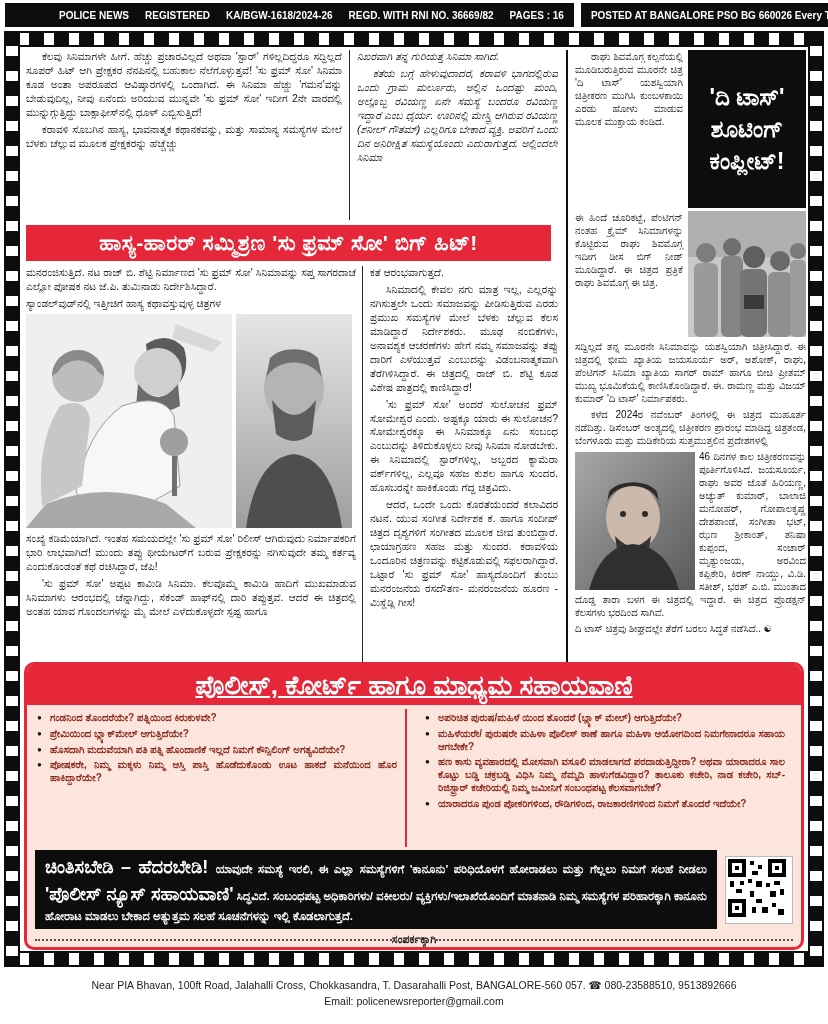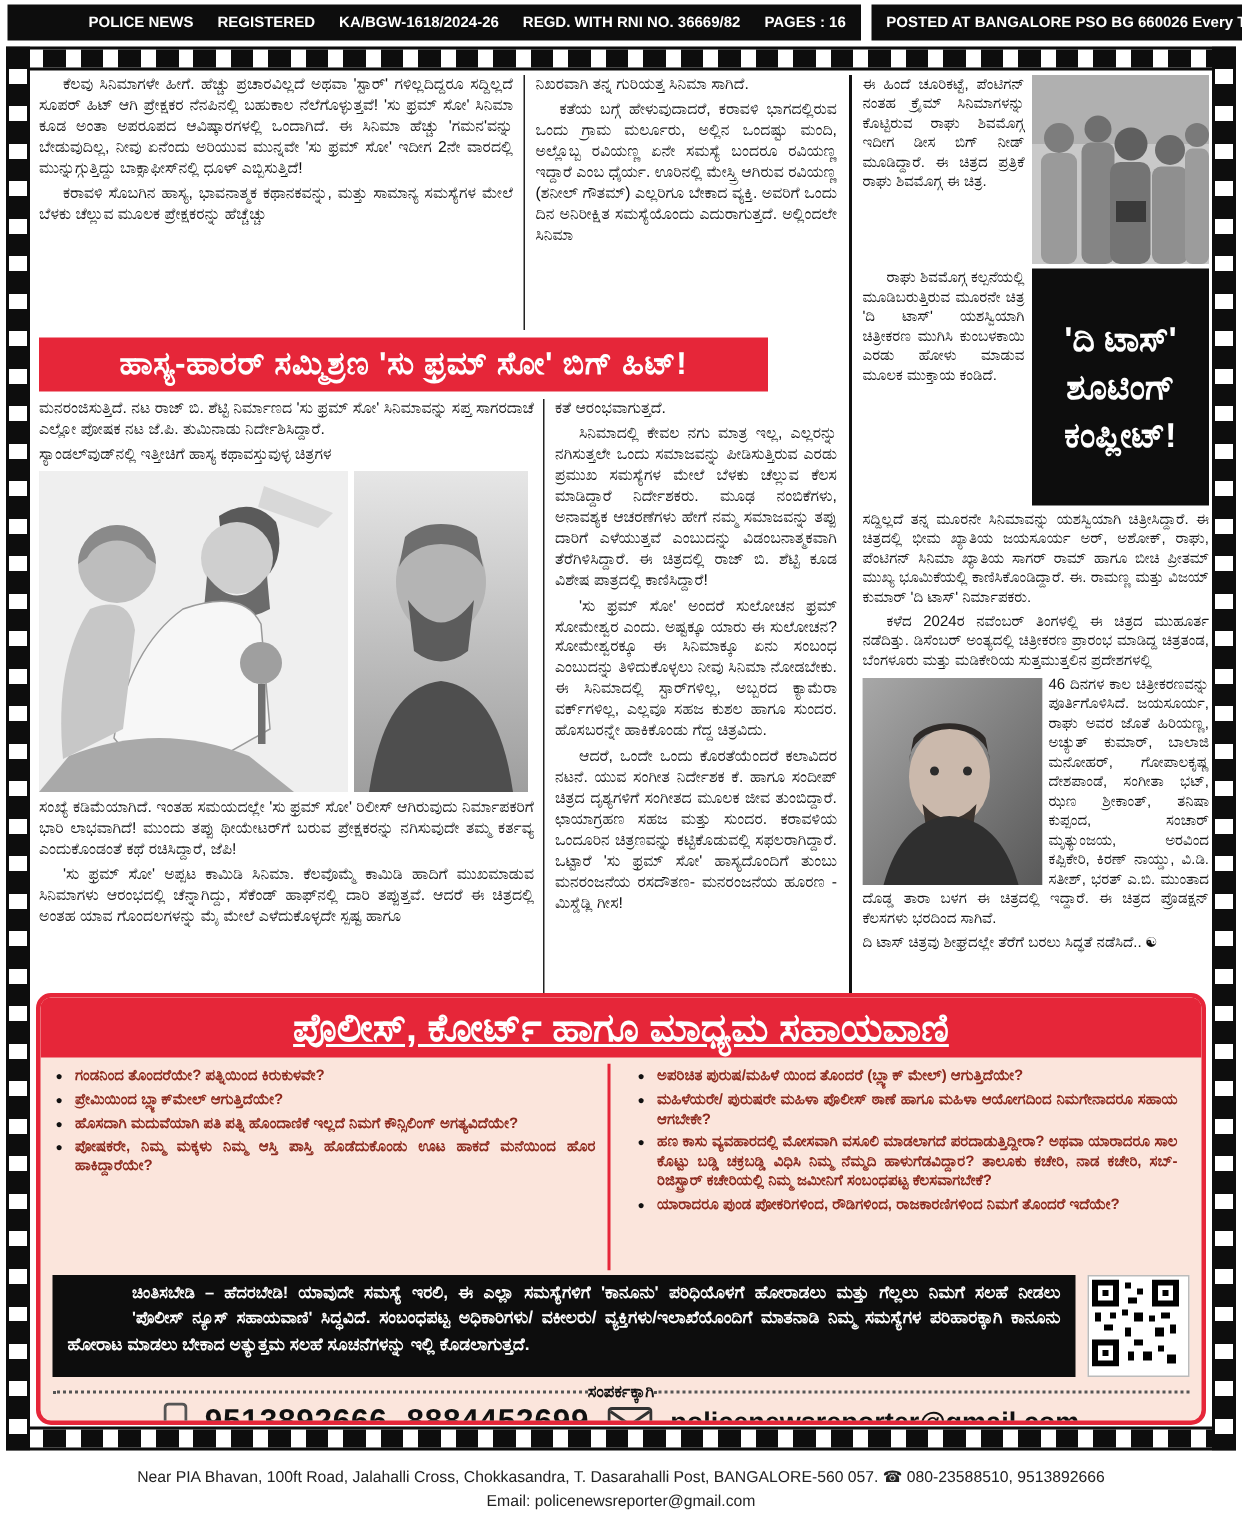--- a/index.html
+++ b/index.html
@@ -20,22 +20,22 @@
            background-image:repeating-linear-gradient(180deg,#0d0d0d 0 15px,transparent 15px 25px);
            border-left:2px solid #0d0d0d;border-right:2px solid #0d0d0d;}
   .strip.left{left:4px;}
   .strip.right{right:4px;}
   
   .main-article{position:absolute;top:50px;left:26px;width:532px;height:612px;overflow:hidden;}
   p.body{font-size:10.5px;line-height:1.33;text-align:justify;margin:0 0 3px;}
   p.body.ind{text-indent:16px;}
   .main-top{display:flex;height:170px;overflow:hidden;}
   .col-a{width:316px;padding-right:7px;border-right:1px solid #222;}
-  .col-b{flex:1;padding-left:7px;}
-  .banner-red{margin-top:5px;width:486px;height:36px;background:#e62639;color:#fff;
+  .col-b{flex:1;padding-left:7px;font-style:italic;}
+  .banner-red{margin-top:5px;width:525px;height:36px;background:#e62639;color:#fff;
               display:flex;align-items:center;justify-content:center;
               font-size:21px;font-weight:bold;letter-spacing:.5px;white-space:nowrap;overflow:hidden;}
   .main-body{display:flex;margin-top:5px;height:398px;overflow:hidden;}
   .mb-left{width:330px;padding-right:6px;border-right:1px solid #222;}
   .mb-right{flex:1;padding-left:7px;}
   .image-row{display:flex;gap:4px;margin:3px 0 4px;}
   .ph{background:#dcdcdc;overflow:hidden;}
   .illus{width:206px;height:214px;}
   .portrait1{width:116px;height:214px;}
   
@@ -58,21 +58,21 @@
   .hl-cols{display:flex;height:138px;overflow:hidden;gap:16px;}
   .hl-col{flex:1;padding:0 8px 0 2px;}
   .hl-col.l{border-right:2px solid #e62639;}
   ul.hl{margin:0;padding:0;list-style:none;}
   li.hl-item{font-size:10px;font-weight:bold;color:#8d2a1e;margin:3px 0;line-height:1.28;
              position:relative;padding-left:13px;text-align:justify;}
   li.hl-item::before{content:"●";position:absolute;left:0;top:1px;font-size:8px;color:#111;}
   .hl-notice-row{display:flex;gap:8px;align-items:stretch;margin-top:3px;}
   .notice{flex:1;background:#0d0d0d;color:#fff;font-size:11.5px;font-weight:bold;
           padding:4px 10px;line-height:1.5;text-align:justify;}
-  .notice .big{font-size:11px;margin-left:43px;}
+  .notice .big{font-size:18px;}
   .qr-wrap{width:62px;height:62px;background:#fff;padding:2px;align-self:center;border:1px solid #bbb;}
   .contact-sep{display:flex;align-items:center;gap:0;margin-top:4px;font-weight:bold;font-size:11px;color:#111;}
   .contact-sep .dots{flex:1;border-top:2px dotted #555;height:0;}
   .contact-row{display:flex;align-items:center;justify-content:center;gap:12px;margin-top:1px;}
   .phones{font-size:21px;font-weight:bold;letter-spacing:.5px;}
   .email{font-size:18px;font-weight:bold;}
   .icon{display:inline-flex;align-items:center;}
   
   .footer{position:absolute;top:977px;left:20px;right:20px;text-align:center;
           font-size:10.5px;line-height:1.55;color:#222;}
@@ -159,48 +159,48 @@
       <p class="body ind">ಸಿನಿಮಾದಲ್ಲಿ ಕೇವಲ ನಗು ಮಾತ್ರ ಇಲ್ಲ, ಎಲ್ಲರನ್ನು ನಗಿಸುತ್ತಲೇ ಒಂದು ಸಮಾಜವನ್ನು ಪೀಡಿಸುತ್ತಿರುವ ಎರಡು ಪ್ರಮುಖ ಸಮಸ್ಯೆಗಳ ಮೇಲೆ ಬೆಳಕು ಚೆಲ್ಲುವ ಕೆಲಸ ಮಾಡಿದ್ದಾರೆ ನಿರ್ದೇಶಕರು. ಮೂಢ ನಂಬಿಕೆಗಳು, ಅನಾವಶ್ಯಕ ಆಚರಣೆಗಳು ಹೇಗೆ ನಮ್ಮ ಸಮಾಜವನ್ನು ತಪ್ಪು ದಾರಿಗೆ ಎಳೆಯುತ್ತವೆ ಎಂಬುದನ್ನು ವಿಡಂಬನಾತ್ಮಕವಾಗಿ ತೆರೆಗಿಳಿಸಿದ್ದಾರೆ. ಈ ಚಿತ್ರದಲ್ಲಿ ರಾಜ್ ಬಿ. ಶೆಟ್ಟಿ ಕೂಡ ವಿಶೇಷ ಪಾತ್ರದಲ್ಲಿ ಕಾಣಿಸಿದ್ದಾರೆ!</p>
       <p class="body ind">'ಸು ಫ್ರಮ್ ಸೋ' ಅಂದರೆ ಸುಲೋಚನ ಫ್ರಮ್ ಸೋಮೇಶ್ವರ ಎಂದು. ಅಷ್ಟಕ್ಕೂ ಯಾರು ಈ ಸುಲೋಚನ? ಸೋಮೇಶ್ವರಕ್ಕೂ ಈ ಸಿನಿಮಾಕ್ಕೂ ಏನು ಸಂಬಂಧ ಎಂಬುದನ್ನು ತಿಳಿದುಕೊಳ್ಳಲು ನೀವು ಸಿನಿಮಾ ನೋಡಬೇಕು. ಈ ಸಿನಿಮಾದಲ್ಲಿ ಸ್ಟಾರ್‌ಗಳಿಲ್ಲ, ಅಬ್ಬರದ ಕ್ಯಾಮೆರಾ ವರ್ಕ್‌ಗಳಿಲ್ಲ, ಎಲ್ಲವೂ ಸಹಜ ಕುಶಲ ಹಾಗೂ ಸುಂದರ. ಹೊಸಬರನ್ನೇ ಹಾಕಿಕೊಂಡು ಗೆದ್ದ ಚಿತ್ರವಿದು.</p>
       <p class="body ind">ಆದರೆ, ಒಂದೇ ಒಂದು ಕೊರತೆಯೆಂದರೆ ಕಲಾವಿದರ ನಟನೆ. ಯುವ ಸಂಗೀತ ನಿರ್ದೇಶಕ ಕೆ. ಹಾಗೂ ಸಂದೀಪ್ ಚಿತ್ರದ ದೃಶ್ಯಗಳಿಗೆ ಸಂಗೀತದ ಮೂಲಕ ಜೀವ ತುಂಬಿದ್ದಾರೆ. ಛಾಯಾಗ್ರಹಣ ಸಹಜ ಮತ್ತು ಸುಂದರ. ಕರಾವಳಿಯ ಒಂದೂರಿನ ಚಿತ್ರಣವನ್ನು ಕಟ್ಟಿಕೊಡುವಲ್ಲಿ ಸಫಲರಾಗಿದ್ದಾರೆ. ಒಟ್ಟಾರೆ 'ಸು ಫ್ರಮ್ ಸೋ' ಹಾಸ್ಯದೊಂದಿಗೆ ತುಂಬು ಮನರಂಜನೆಯ ರಸದೌತಣ- ಮನರಂಜನೆಯ ಹೂರಣ - ಮಿಸ್ಡೆಡ್ಲಿ ಗೀಸ!</p>
     </div>
   </div>
 </div>
 
 <div class="sidebar">
   <div class="sb-row">
     <div class="txt">
+      <p class="body ind">ರಾಘು ಶಿವಮೊಗ್ಗ ಕಲ್ಪನೆಯಲ್ಲಿ ಮೂಡಿಬರುತ್ತಿರುವ ಮೂರನೇ ಚಿತ್ರ 'ದಿ ಟಾಸ್' ಯಶಸ್ವಿಯಾಗಿ ಚಿತ್ರೀಕರಣ ಮುಗಿಸಿ ಕುಂಬಳಕಾಯಿ ಎರಡು ಹೋಳು ಮಾಡುವ ಮೂಲಕ ಮುಕ್ತಾಯ ಕಂಡಿದೆ.</p>
+    </div>
+    <div class="headline-box">
+      <span class="l">'ದಿ ಟಾಸ್'</span>
+      <span class="l">ಶೂಟಿಂಗ್</span>
+      <span class="l">ಕಂಪ್ಲೀಟ್!</span>
+    </div>
+  </div>
+  <div class="sb-row">
+    <div class="txt">
       <p class="body">ಈ ಹಿಂದೆ ಚೂರಿಕಟ್ಟೆ, ಪೆಂಟಿಗನ್ ನಂತಹ ಕ್ರೈಮ್ ಸಿನಿಮಾಗಳನ್ನು ಕೊಟ್ಟಿರುವ ರಾಘು ಶಿವಮೊಗ್ಗ ಇದೀಗ ಡೀಸ ಬಿಗ್ ನೀಡ್ ಮೂಡಿದ್ದಾರೆ. ಈ ಚಿತ್ರದ ಪ್ರತ್ರಿಕೆ ರಾಘು ಶಿವಮೊಗ್ಗ ಈ ಚಿತ್ರ.</p>
     </div>
     <div class="ph group-photo">
       <svg width="118" height="126" viewBox="0 0 118 126" xmlns="http://www.w3.org/2000/svg">
         <rect width="118" height="126" fill="#c9c9c9"></rect>
         <rect width="118" height="46" fill="#b0b0b0"></rect>
         <circle cx="18" cy="42" r="10" fill="#7d7d7d"></circle>
           <rect x="6" y="52" width="24" height="74" rx="6" fill="#9a9a9a"></rect>
         <circle cx="44" cy="36" r="9" fill="#6f6f6f"></circle>
           <rect x="33" y="45" width="22" height="81" rx="6" fill="#858585"></rect>
         <circle cx="66" cy="46" r="11" fill="#5f5f5f"></circle>
           <rect x="52" y="58" width="27" height="68" rx="7" fill="#747474"></rect>
         <circle cx="92" cy="50" r="10" fill="#6a6a6a"></circle>
           <rect x="80" y="61" width="24" height="65" rx="6" fill="#8f8f8f"></rect>
         <circle cx="110" cy="40" r="8" fill="#7a7a7a"></circle>
           <rect x="102" y="49" width="16" height="77" rx="5" fill="#9c9c9c"></rect>
         <rect x="56" y="84" width="20" height="14" fill="#3a3a3a"></rect>
       </svg>
-    </div>
-  </div>
-  <div class="sb-row">
-    <div class="txt">
-      <p class="body ind">ರಾಘು ಶಿವಮೊಗ್ಗ ಕಲ್ಪನೆಯಲ್ಲಿ ಮೂಡಿಬರುತ್ತಿರುವ ಮೂರನೇ ಚಿತ್ರ 'ದಿ ಟಾಸ್' ಯಶಸ್ವಿಯಾಗಿ ಚಿತ್ರೀಕರಣ ಮುಗಿಸಿ ಕುಂಬಳಕಾಯಿ ಎರಡು ಹೋಳು ಮಾಡುವ ಮೂಲಕ ಮುಕ್ತಾಯ ಕಂಡಿದೆ.</p>
-    </div>
-    <div class="headline-box">
-      <span class="l">'ದಿ ಟಾಸ್'</span>
-      <span class="l">ಶೂಟಿಂಗ್</span>
-      <span class="l">ಕಂಪ್ಲೀಟ್!</span>
     </div>
   </div>
   <p class="body">ಸದ್ದಿಲ್ಲದೆ ತನ್ನ ಮೂರನೇ ಸಿನಿಮಾವನ್ನು ಯಶಸ್ವಿಯಾಗಿ ಚಿತ್ರೀಸಿದ್ದಾರೆ. ಈ ಚಿತ್ರದಲ್ಲಿ ಭೀಮ ಖ್ಯಾತಿಯ ಜಯಸೂರ್ಯ ಅರ್, ಅಶೋಕ್, ರಾಘು, ಪೆಂಟಿಗನ್ ಸಿನಿಮಾ ಖ್ಯಾತಿಯ ಸಾಗರ್ ರಾಮ್ ಹಾಗೂ ಬೀಚಿ ಪ್ರೀತಮ್ ಮುಖ್ಯ ಭೂಮಿಕೆಯಲ್ಲಿ ಕಾಣಿಸಿಕೊಂಡಿದ್ದಾರೆ. ಈ. ರಾಮಣ್ಣ ಮತ್ತು ವಿಜಯ್ ಕುಮಾರ್ 'ದಿ ಟಾಸ್' ನಿರ್ಮಾಪಕರು.</p>
   <p class="body ind">ಕಳೆದ 2024ರ ನವೆಂಬರ್ ತಿಂಗಳಲ್ಲಿ ಈ ಚಿತ್ರದ ಮುಹೂರ್ತ ನಡೆದಿತ್ತು. ಡಿಸೆಂಬರ್ ಅಂತ್ಯದಲ್ಲಿ ಚಿತ್ರೀಕರಣ ಪ್ರಾರಂಭ ಮಾಡಿದ್ದ ಚಿತ್ರತಂಡ, ಬೆಂಗಳೂರು ಮತ್ತು ಮಡಿಕೇರಿಯ ಸುತ್ತಮುತ್ತಲಿನ ಪ್ರದೇಶಗಳಲ್ಲಿ</p>
   <div>
     <div class="ph actor-photo">
       <svg width="120" height="138" viewBox="0 0 120 138" xmlns="http://www.w3.org/2000/svg">
         <rect width="120" height="138" fill="#8a8a8a"></rect>
         <rect width="120" height="138" fill="url(#g2)"></rect>
         <defs>

